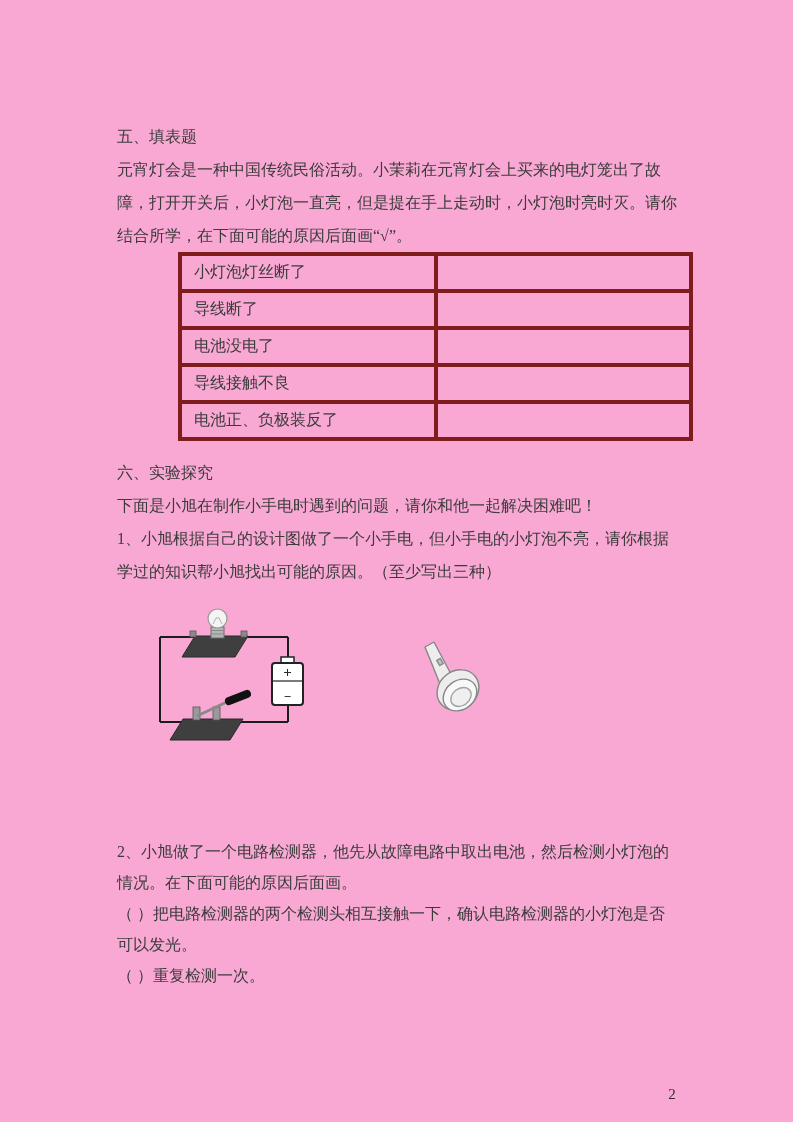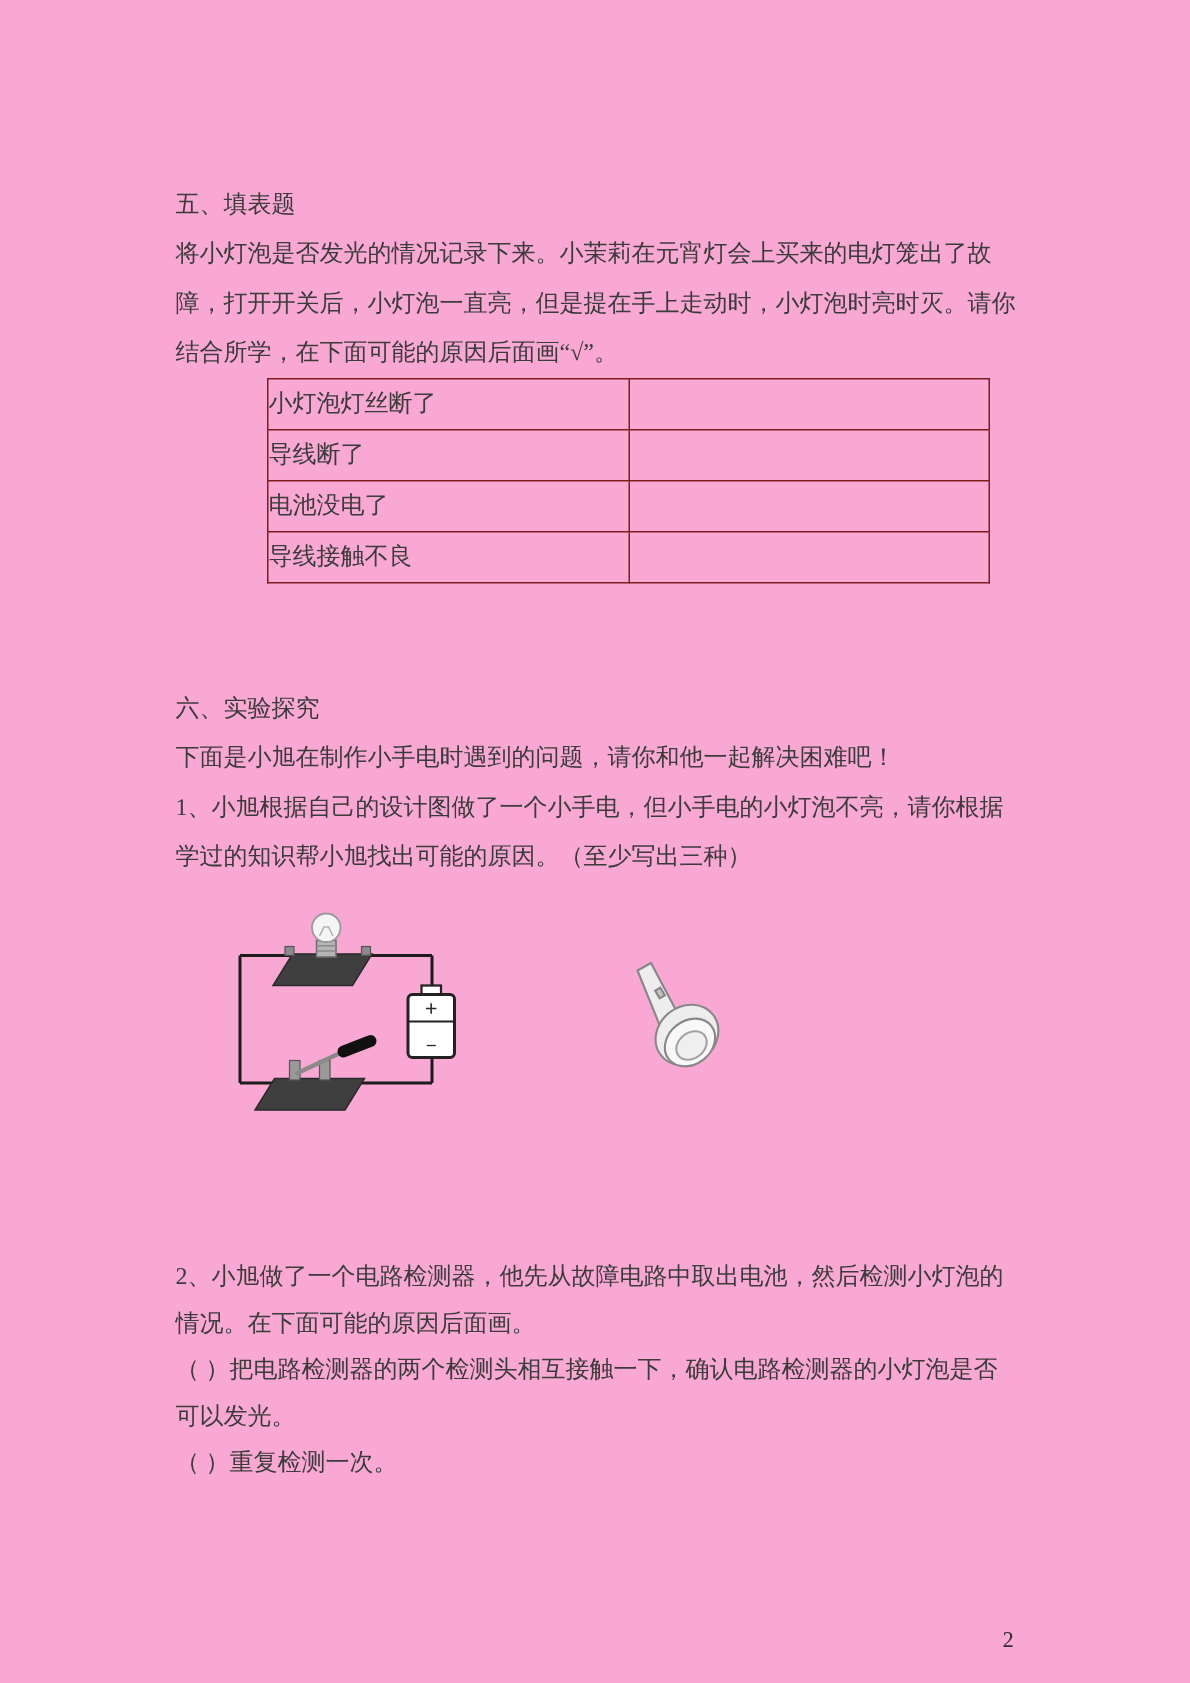--- a/index.html
+++ b/index.html
@@ -24,25 +24,25 @@
 
   table.causes {
     position: absolute;
     left: 178px;
     top: 252px;
     width: 479px;
     border-collapse: collapse;
     table-layout: fixed;
   }
   table.causes td {
-    border: 1px solid #7f1d1d;
+    border: 4px solid #7f1d1d;
     height: 33px;
     font-size: 16px;
     color: #3b3b3b;
-    padding: 0 0 0 0;
+    padding: 0 0 0 12px;
     vertical-align: middle;
     white-space: nowrap;
     overflow: hidden;
     margin-top: 41px;
   }
   table.causes td.c1 { width: 240px; }
   table.causes td.c2 { width: 239px; }
 
   .figure-svg { position: absolute; }
 
@@ -56,41 +56,45 @@
     color: #2f2f2f;
   }
 </style>
 </head>
 <body>
 
 <div class="page">
 
   <div class="tb" style="top:120px">
     <div class="line">五、填表题</div>
-    <div class="line">将小灯泡是否发光的情况记录下来。小茉莉在元宵灯会上买来的电灯笼出了故</div>
+    <div class="line">元宵灯会是一种中国传统民俗活动。小茉莉在元宵灯会上买来的电灯笼出了故</div>
     <div class="line">障，打开开关后，小灯泡一直亮，但是提在手上走动时，小灯泡时亮时灭。请你</div>
     <div class="line">结合所学，在下面可能的原因后面画“√”。</div>
   </div>
 
   <table class="causes">
     <tbody>
         <tr>
       <td class="c1">小灯泡灯丝断了</td>
       <td class="c2"></td>
     </tr>
     <tr>
       <td class="c1">导线断了</td>
       <td class="c2"></td>
     </tr>
     <tr>
       <td class="c1">电池没电了</td>
       <td class="c2"></td>
     </tr>
     <tr>
       <td class="c1">导线接触不良</td>
+      <td class="c2"></td>
+    </tr>
+    <tr>
+      <td class="c1">电池正、负极装反了</td>
       <td class="c2"></td>
     </tr>
   </tbody>
     </table>
 
   <div class="tb" style="top:456px">
     <div class="line">六、实验探究</div>
     <div class="line">下面是小旭在制作小手电时遇到的问题，请你和他一起解决困难吧！</div>
     <div class="line">1、小旭根据自己的设计图做了一个小手电，但小手电的小灯泡不亮，请你根据</div>
     <div class="line">学过的知识帮小旭找出可能的原因。（至少写出三种）</div>

